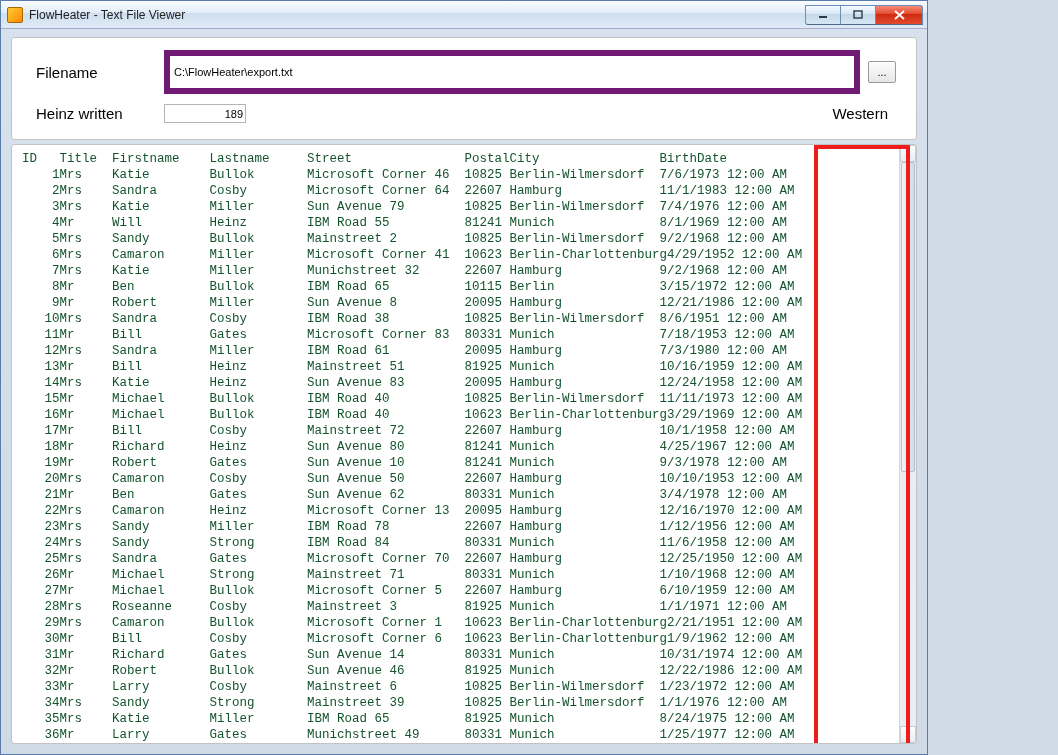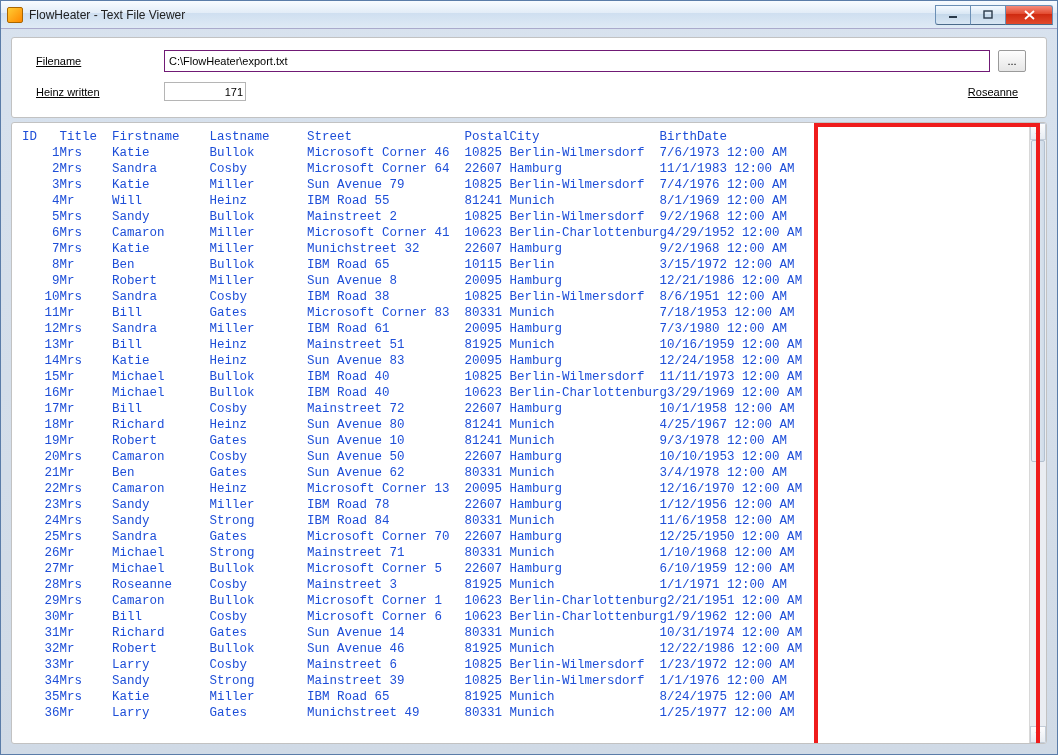--- a/index.html
+++ b/index.html
@@ -5,21 +5,21 @@
 * { box-sizing: border-box; margin: 0; padding: 0; }
 body {
   font-family: "Segoe UI", Tahoma, sans-serif;
   font-size: 11px;
   background: #d0dae6;
   width: 1058px;
   height: 755px;
   overflow: hidden;
 }
 .window {
-  width: 1058px;
+  width: 928px;
   height: 755px;
   background: linear-gradient(#e8eff7, #d8e2ee 8px, #d0dae6);
   border: 1px solid #5a7ca8;
   position: relative;
 }
 .titlebar {
   height: 28px;
   background: linear-gradient(#f8fbff, #e2ecf7 45%, #cfdff0 46%, #dfeaf5);
   border-bottom: 1px solid #aac;
   display: flex;
@@ -63,26 +63,26 @@
 .form-panel {
   background: #fff;
   border: 1px solid #c2c2c2;
   border-radius: 3px;
   padding: 12px 20px 16px 24px;
   display: flex;
   flex-direction: column;
   gap: 10px;
 }
 .form-row { display: flex; align-items: center; gap: 8px; }
-.form-label { width: 120px; color: #000; font-size: 11px; text-decoration: underline; }
+.form-label { width: 120px; color: #000; font-size: 15px; }
 .form-row input[type=text] {
   font-family: inherit;
   font-size: 11px;
-  padding: 4px 4px;
-  border: 1px solid #701a75;
+  padding: 10px 4px;
+  border: 6px solid #701a75;
   background: #fff;
 }
 .filename-input { flex: 1; }
 .browse-btn {
   width: 28px; height: 22px;
   border: 1px solid #9a9a9a;
   background: linear-gradient(#fefefe,#e6e6e6);
   border-radius: 2px;
   display:flex;align-items:center;justify-content:center;
   font-size:11px;
@@ -104,21 +104,21 @@
   overflow:hidden;
   display:flex;
 }
 .text-area {
   flex:1;
   font-family: "Courier New", monospace;
   font-size: 12.5px;
   line-height: 16px;
   white-space: pre;
   padding: 6px 8px 6px 10px;
-  color: #1d4ed8;
+  color: #14532d;
   overflow:hidden;
 }
 .scrollbar-v {
   width: 17px;
   background: #eef1f5;
   border-left:1px solid #d8d8d8;
   display:flex; flex-direction:column;
 }
 .sb-btn {
   height:17px;
@@ -175,24 +175,24 @@
   <div class="client-area">
     <div class="form-panel">
       <div class="form-row">
         <span class="form-label">Filename</span>
         <input type="text" class="filename-input" value="C:\FlowHeater\export.txt" style="">
         <div class="browse-btn">...</div>
       </div>
       <div class="form-row">
         <span class="form-label">Heinz written</span>
         <div class="rows-wrap">
-            <span class="sel">171</span>
+            <span class="sel">189</span>
           </div>
         <div class="row2-spacer"></div>
-        <span class="form-label codepage-label">Roseanne</span>
+        <span class="form-label codepage-label">Western</span>
       </div>
     </div>
 
     <div class="data-panel">
       <pre class="text-area" id="text-area">ID   Title  Firstname    Lastname     Street               PostalCity                BirthDate               
     1Mrs    Katie        Bullok       Microsoft Corner 46  10825 Berlin-Wilmersdorf  7/6/1973 12:00 AM       
     2Mrs    Sandra       Cosby        Microsoft Corner 64  22607 Hamburg             11/1/1983 12:00 AM      
     3Mrs    Katie        Miller       Sun Avenue 79        10825 Berlin-Wilmersdorf  7/4/1976 12:00 AM       
     4Mr     Will         Heinz        IBM Road 55          81241 Munich              8/1/1969 12:00 AM       
     5Mrs    Sandy        Bullok       Mainstreet 2         10825 Berlin-Wilmersdorf  9/2/1968 12:00 AM       

